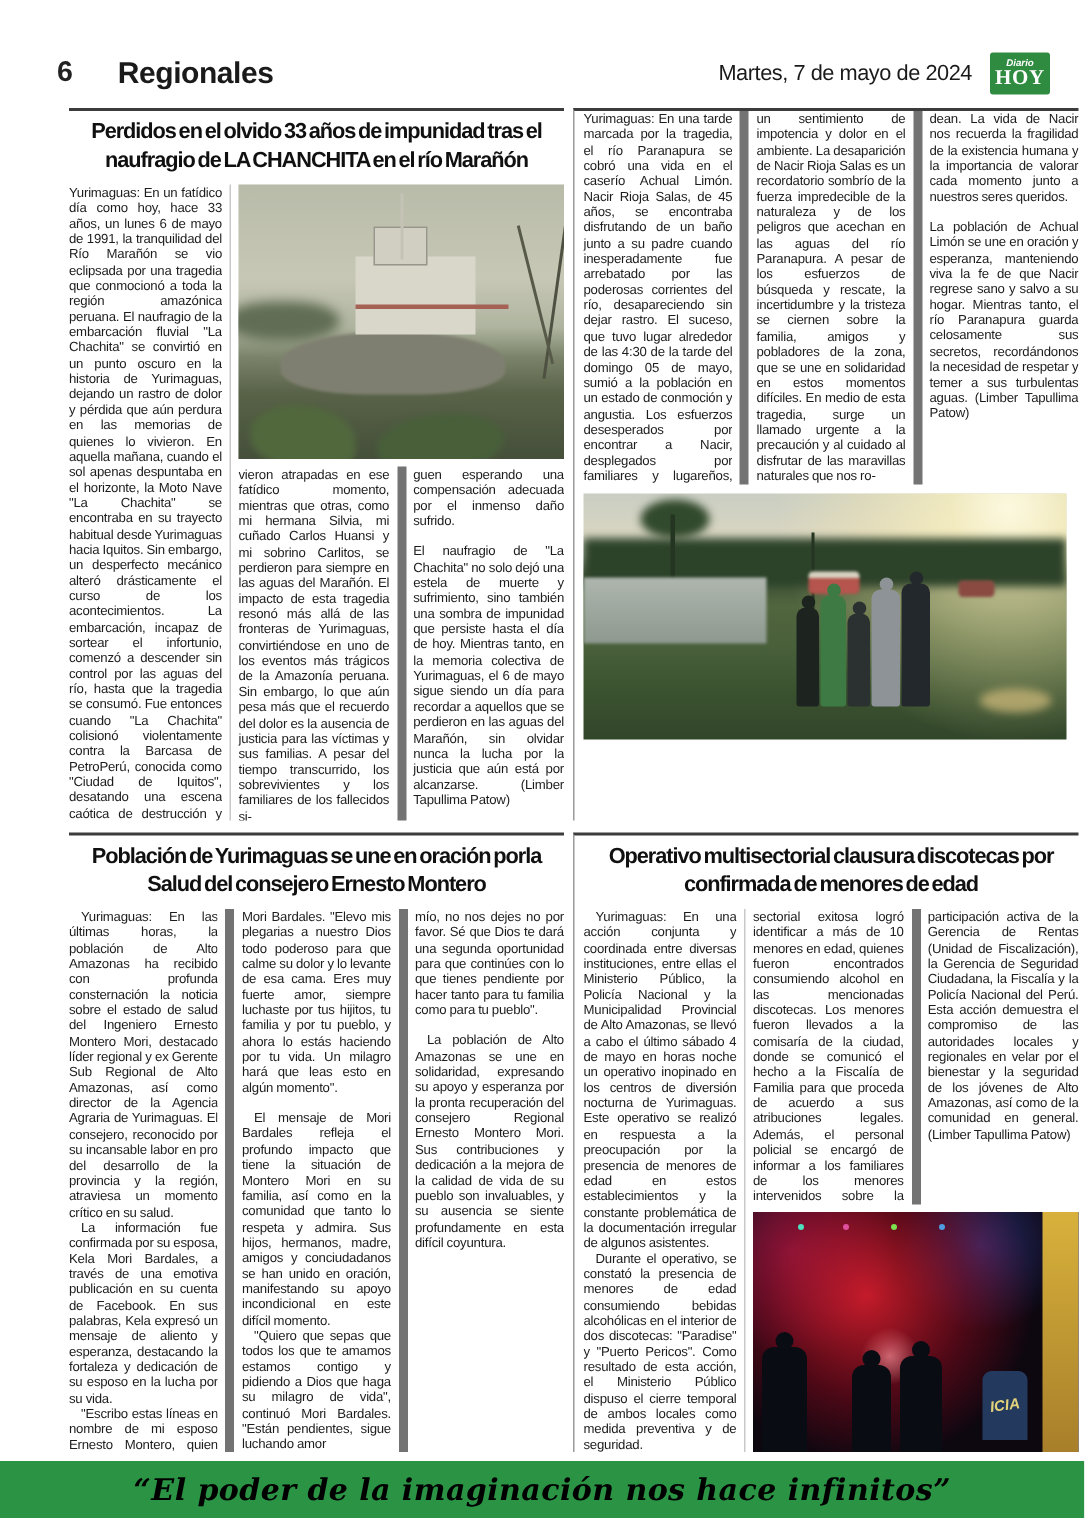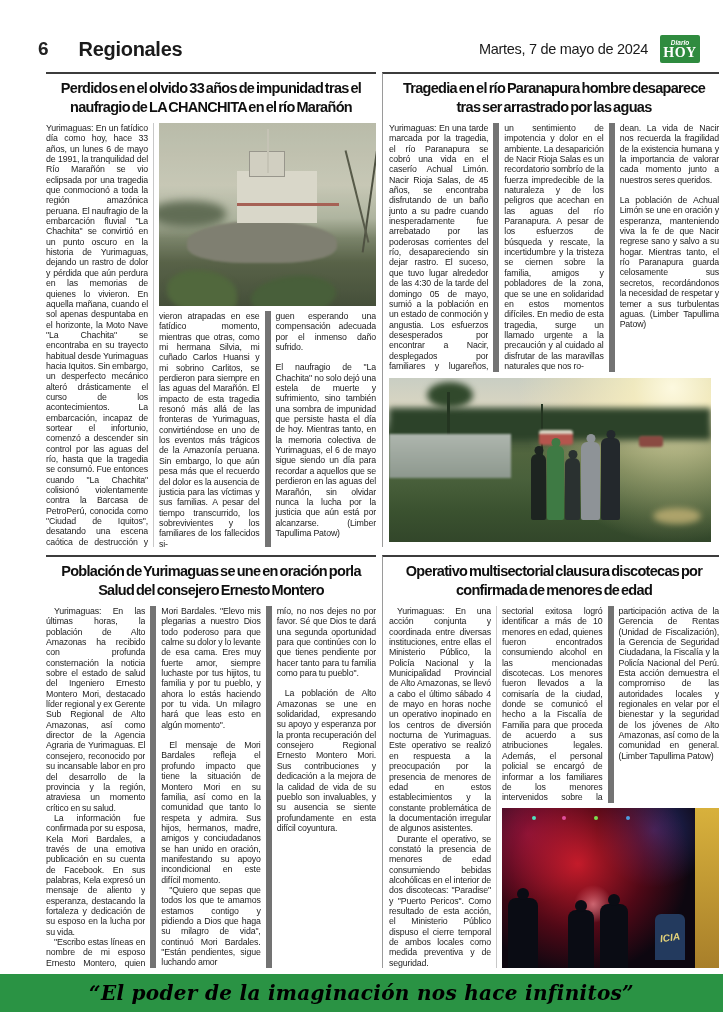--- a/index.html
+++ b/index.html
@@ -131,21 +131,20 @@
             <div class="col" style="height:236px">
               <p>guen esperando una compensación adecuada por el inmenso daño sufrido.</p>
               <p class="gap">El naufragio de "La Chachita" no solo dejó una estela de muerte y sufrimiento, sino también una sombra de impunidad que persiste hasta el día de hoy. Mientras tanto, en la memoria colectiva de Yurimaguas, el 6 de mayo sigue siendo un día para recordar a aquellos que se perdieron en las aguas del Marañón, sin olvidar nunca la lucha por la justicia que aún está por alcanzarse. (Limber Tapullima Patow)</p>
             </div>
           </div>
         </div>
       </div>
     </article>
 
     <article class="block-right rule">
-      <h2 class="headline">Tragedia en el río Paranapura hombre desaparece tras ser arrastrado por las aguas</h2>
       <div class="cols">
         <div class="col h249">
           <p>Yurimaguas: En una tarde marcada por la tragedia, el río Paranapura se cobró una vida en el caserío Achual Limón. Nacir Rioja Salas, de 45 años, se encontraba disfrutando de un baño junto a su padre cuando inesperadamente fue arrebatado por las poderosas corrientes del río, desapareciendo sin dejar rastro. El suceso, que tuvo lugar alrededor de las 4:30 de la tarde del domingo 05 de mayo, sumió a la población en un estado de conmoción y angustia. Los esfuerzos desesperados por encontrar a Nacir, desplegados por familiares y lugareños, hasta ahora han sido infructuosos, dejando</p>
         </div>
         <div class="col h249">
           <p>un sentimiento de impotencia y dolor en el ambiente. La desaparición de Nacir Rioja Salas es un recordatorio sombrío de la fuerza impredecible de la naturaleza y de los peligros que acechan en las aguas del río Paranapura. A pesar de los esfuerzos de búsqueda y rescate, la incertidumbre y la tristeza se ciernen sobre la familia, amigos y pobladores de la zona, que se une en solidaridad en estos momentos difíciles. En medio de esta tragedia, surge un llamado urgente a la precaución y al cuidado al disfrutar de las maravillas naturales que nos ro-</p>
         </div>
         <div class="col h249">
           <p>dean. La vida de Nacir nos recuerda la fragilidad de la existencia humana y la importancia de valorar cada momento junto a nuestros seres queridos.</p>
           <p class="gap">La población de Achual Limón se une en oración y esperanza, manteniendo viva la fe de que Nacir regrese sano y salvo a su hogar. Mientras tanto, el río Paranapura guarda celosamente sus secretos, recordándonos la necesidad de respetar y temer a sus turbulentas aguas. (Limber Tapullima Patow)</p>

